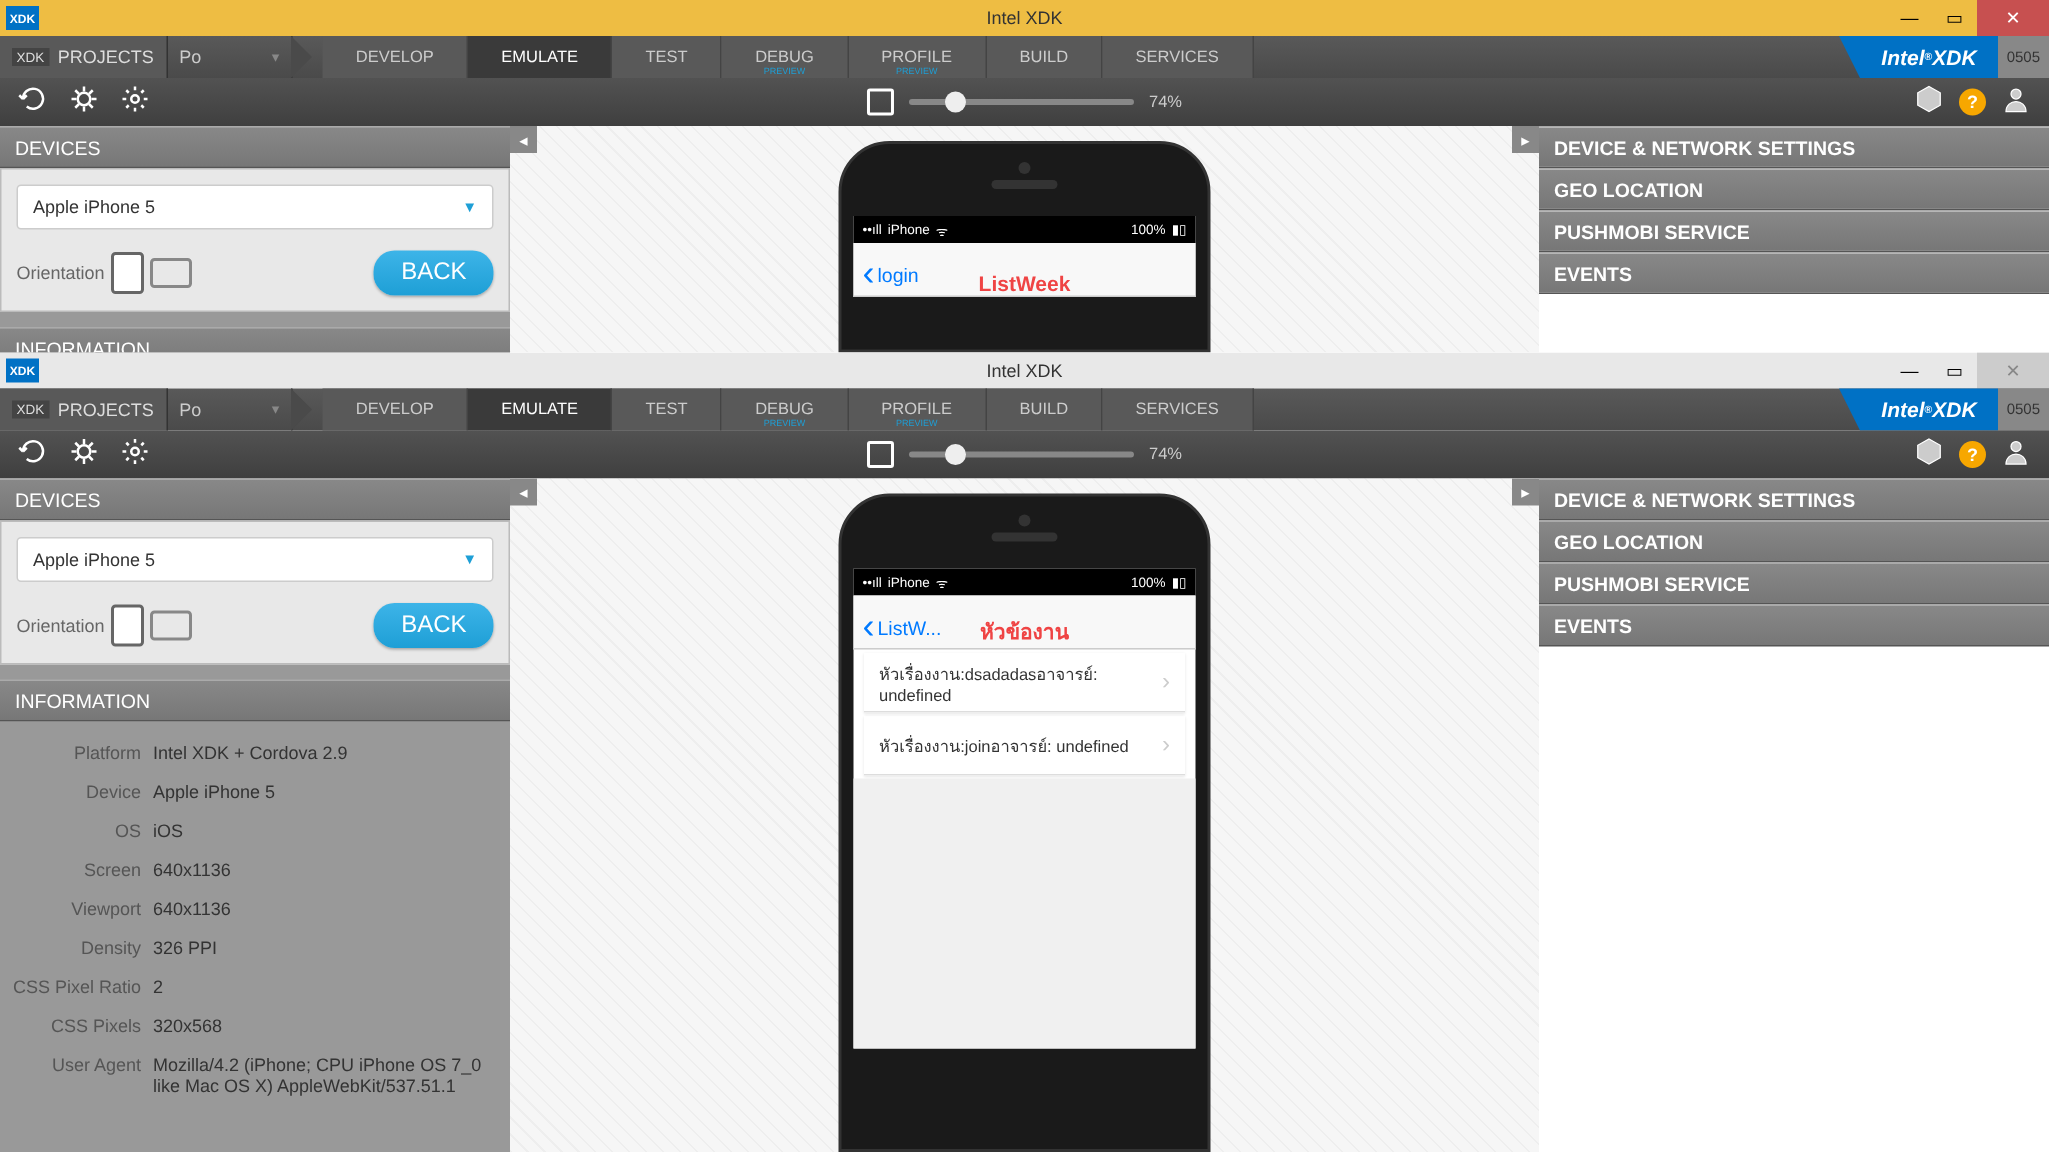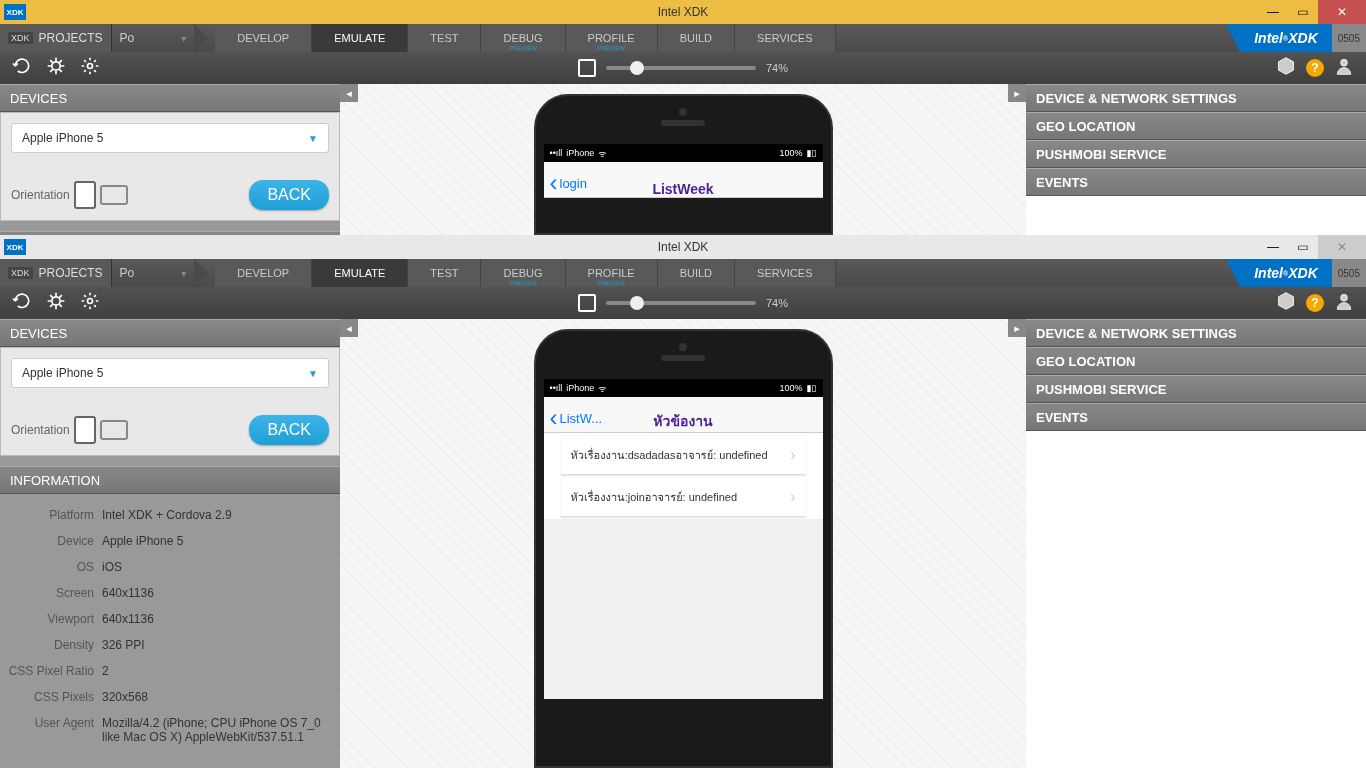--- a/index.html
+++ b/index.html
@@ -46,50 +46,50 @@
 .toolbar-right { position: absolute; right: 12px; display: flex; gap: 10px; align-items: center; }
 .help-icon { width: 18px; height: 18px; background: #f7a700; border-radius: 50%; color: #fff; display: flex; align-items: center; justify-content: center; font-size: 12px; font-weight: bold; }
 
 .workspace { display: flex; position: relative; }
 
 .left-panel { width: 340px; background: #999; }
 .panel-header { height: 28px; background: linear-gradient(#888, #777); color: #fff; font-size: 13px; padding: 0 10px; display: flex; align-items: center; border-top: 1px solid #aaa; border-bottom: 1px solid #555; }
 .panel-body { background: #e8e8e8; padding: 10px; border: 1px solid #bbb; }
 .device-select { width: 100%; height: 30px; background: #fff; border: 1px solid #ccc; border-radius: 3px; display: flex; align-items: center; justify-content: space-between; padding: 0 10px; font-size: 12px; color: #333; }
 .device-select .chev { color: #1e9fd6; font-size: 10px; }
-.orientation-row { display: flex; align-items: center; margin-top: 27px; gap: 4px; }
+.orientation-row { display: flex; align-items: center; margin-top: 14px; gap: 4px; }
 .orient-label { color: #666; font-size: 12px; }
 .orient-btn { width: 22px; height: 28px; border: 2px solid #888; border-radius: 3px; }
 .orient-btn.landscape { width: 28px; height: 20px; }
 .orient-btn.active { background: #fff; border-color: #666; }
 .back-btn { background: linear-gradient(#3db4e8, #1e9fd6); color: #fff; border-radius: 14px; padding: 6px 18px; font-size: 16px; margin-left: auto; box-shadow: 0 1px 2px rgba(0,0,0,.3); }
 
 .info-table { width: 100%; font-size: 12px; }
 .info-row { display: flex; padding: 6px 0; }
 .info-label { width: 96px; text-align: right; color: #555; padding-right: 8px; }
 .info-value { color: #333; flex: 1; }
 
 .center-area { flex: 1; background: repeating-linear-gradient(45deg, #eee, #eee 1px, #f6f6f6 1px, #f6f6f6 8px); position: relative; display: flex; justify-content: center; }
 .collapse-btn { position: absolute; top: 0; width: 18px; height: 18px; background: #888; color: #fff; display: flex; align-items: center; justify-content: center; font-size: 11px; }
 .collapse-left { left: 0; }
 .collapse-right { right: 0; }
 
-.phone { width: 299px; background: #1a1a1a; border-radius: 34px 34px 0 0; padding: 48px 8px 0 8px; margin-top: 10px; position: relative; border: 2px solid #333; }
+.phone { width: 248px; background: #1a1a1a; border-radius: 34px 34px 0 0; padding: 48px 8px 0 8px; margin-top: 10px; position: relative; border: 2px solid #333; }
 .phone-speaker { width: 44px; height: 6px; background: #333; border-radius: 3px; position: absolute; top: 24px; left: 50%; transform: translateX(-50%); }
 .phone-camera { width: 8px; height: 8px; background: #333; border-radius: 50%; position: absolute; top: 12px; left: 50%; transform: translateX(-50%); }
 .phone-screen { background: #fff; width: 100%; }
 .status-bar { height: 18px; background: #000; color: #fff; font-size: 9px; display: flex; align-items: center; padding: 0 6px; justify-content: space-between; }
 .status-left { display: flex; gap: 4px; align-items: center; }
 .status-right { display: flex; gap: 4px; align-items: center; }
 .app-header { height: 36px; background: #f8f8f8; border-bottom: 1px solid #ccc; display: flex; align-items: flex-end; position: relative; }
 .app-back { color: #007aff; font-size: 13px; padding: 0 6px; display: flex; align-items: center; }
 .app-back::before { content: '‹'; font-size: 24px; margin-right: 2px; }
-.app-title { position: absolute; left: 50%; transform: translateX(-50%); font-size: 14px; font-weight: bold; color: #4c1d95; }
+.app-title { position: absolute; left: 50%; transform: translateX(-50%); font-size: 14px; font-weight: bold; color: #ef4444; }
 .app-list { }
-.list-item { height: 40px; border-bottom: 1px solid #ddd; display: flex; align-items: center; padding: 0 10px; font-size: 11px; color: #333; justify-content: space-between; margin: 2px 17px; box-shadow: 0 1px 2px rgba(0,0,0,.1); }
+.list-item { height: 40px; border-bottom: 1px solid #ddd; display: flex; align-items: center; padding: 0 10px; font-size: 11px; color: #333; justify-content: space-between; margin: 2px 7px; box-shadow: 0 1px 2px rgba(0,0,0,.1); }
 .list-item::after { content: '›'; color: #ccc; font-size: 16px; }
 .app-body-empty { height: 180px; background: #f0f0f0; }
 
 .right-panel { width: 340px; font-weight: bold; }
 .right-panel .panel-header { cursor: pointer; }
 
 .window-instance { position: absolute; left: 0; width: 1366px; }
 .instance-1 { top: 0; height: 235px; overflow: hidden; }
 .instance-2 { top: 235px; height: 533px; overflow: hidden; }
 </style>

